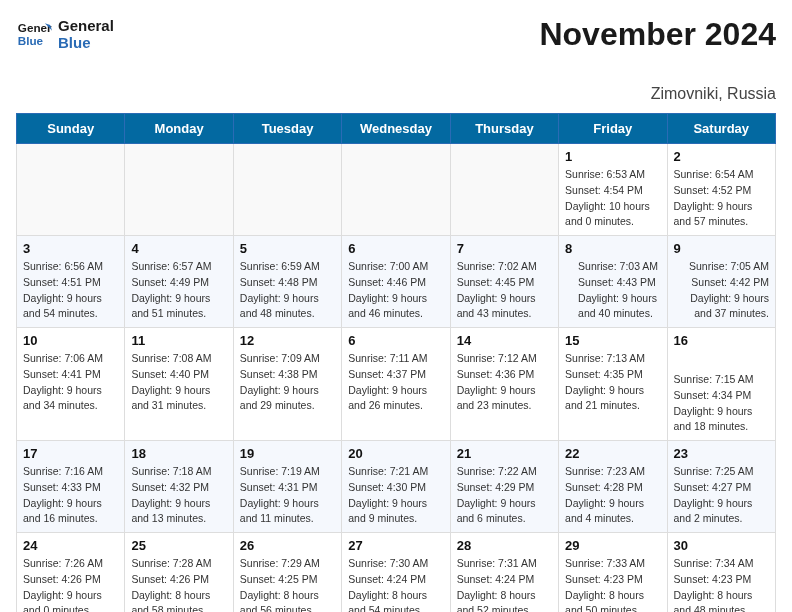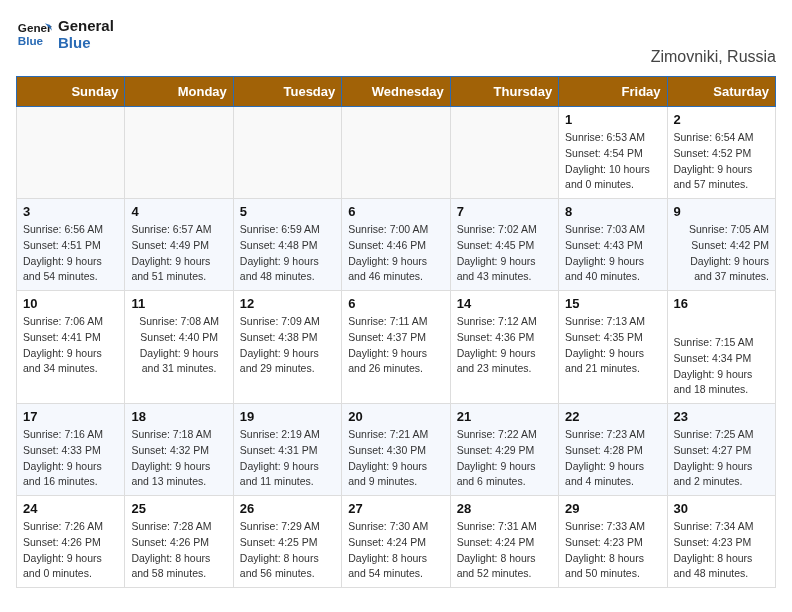--- a/index.html
+++ b/index.html
@@ -37,26 +37,26 @@
       font-size: 16px;
       color: #444;
       margin-top: 32px;
     }
     table {
       width: 100%;
       border-collapse: collapse;
       table-layout: fixed;
     }
     thead tr th {
-      background-color: #a16207;
+      background-color: #0369a1;
       color: #fff;
       font-size: 13px;
       font-weight: bold;
       padding: 7px 6px;
-      text-align: right;
+      text-align: center;
       border: 1px solid #2a6bb5;
     }
     tbody tr td {
       vertical-align: top;
       font-size: 11px;
       color: #222;
       padding: 5px 6px;
       border: 1px solid #ddd;
       height: 80px;
       background: #fff;
@@ -92,20 +92,21 @@
       <text x="2" y="32" font-size="13" font-weight="bold" fill="#2a6bb5">Blue</text>
       <polygon points="32,8 40,16 38,10" fill="#2a6bb5"></polygon>
     </svg>
     <div>
       <div style="font-size:15px;font-weight:bold;color:#1a1a1a;line-height:1.15;">
         <span style="color:#1a1a1a;">General</span><br><span style="color:#2a6bb5;">Blue</span>
       </div>
     </div>
   </div>
   <div class="title-block">
+    <div class="month-title">November 2024</div>
     <div class="location-title">Zimovniki, Russia</div>
   </div>
 </div>
 
 <table>
   <thead>
     <tr id="weekday-header">
         <th>Sunday</th>
         <th>Monday</th>
         <th>Tuesday</th>
@@ -168,21 +169,21 @@
         </td>
         <td>
           <div class="day-number">7</div>
           <div class="day-info" style="white-space: pre-line;">Sunrise: 7:02 AM
 Sunset: 4:45 PM
 Daylight: 9 hours
 and 43 minutes.</div>
         </td>
         <td>
           <div class="day-number">8</div>
-          <div class="day-info" style="white-space: pre-line;">Sunrise: 7:03 AM
+          <div class="day-info" style="white-space: pre-line; margin-left: 13px;">Sunrise: 7:03 AM
 Sunset: 4:43 PM
 Daylight: 9 hours
 and 40 minutes.</div>
         </td>
         <td>
           <div class="day-number">9</div>
           <div class="day-info" style="white-space: pre-line; text-align: right;">Sunrise: 7:05 AM
 Sunset: 4:42 PM
 Daylight: 9 hours
 and 37 minutes.</div>
@@ -191,21 +192,21 @@
       <tr>
         <td>
           <div class="day-number">10</div>
           <div class="day-info" style="white-space: pre-line;">Sunrise: 7:06 AM
 Sunset: 4:41 PM
 Daylight: 9 hours
 and 34 minutes.</div>
         </td>
         <td>
           <div class="day-number">11</div>
-          <div class="day-info" style="white-space: pre-line; text-align: center;">Sunrise: 7:08 AM
+          <div class="day-info" style="white-space: pre-line;">Sunrise: 7:08 AM
 Sunset: 4:40 PM
 Daylight: 9 hours
 and 31 minutes.</div>
         </td>
         <td>
           <div class="day-number">12</div>
           <div class="day-info" style="white-space: pre-line;">Sunrise: 7:09 AM
 Sunset: 4:38 PM
 Daylight: 9 hours
 and 29 minutes.</div>
@@ -249,21 +250,21 @@
         </td>
         <td>
           <div class="day-number">18</div>
           <div class="day-info" style="white-space: pre-line;">Sunrise: 7:18 AM
 Sunset: 4:32 PM
 Daylight: 9 hours
 and 13 minutes.</div>
         </td>
         <td>
           <div class="day-number">19</div>
-          <div class="day-info" style="white-space: pre-line;">Sunrise: 2:19 AM
+          <div class="day-info" style="white-space: pre-line;">Sunrise: 7:19 AM
 Sunset: 4:31 PM
 Daylight: 9 hours
 and 11 minutes.</div>
         </td>
         <td>
           <div class="day-number">20</div>
           <div class="day-info" style="white-space: pre-line;">Sunrise: 7:21 AM
 Sunset: 4:30 PM
 Daylight: 9 hours
 and 9 minutes.</div>

